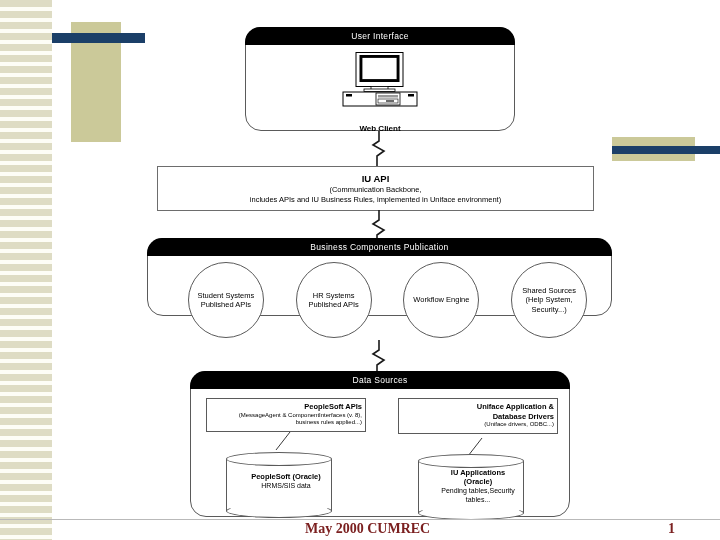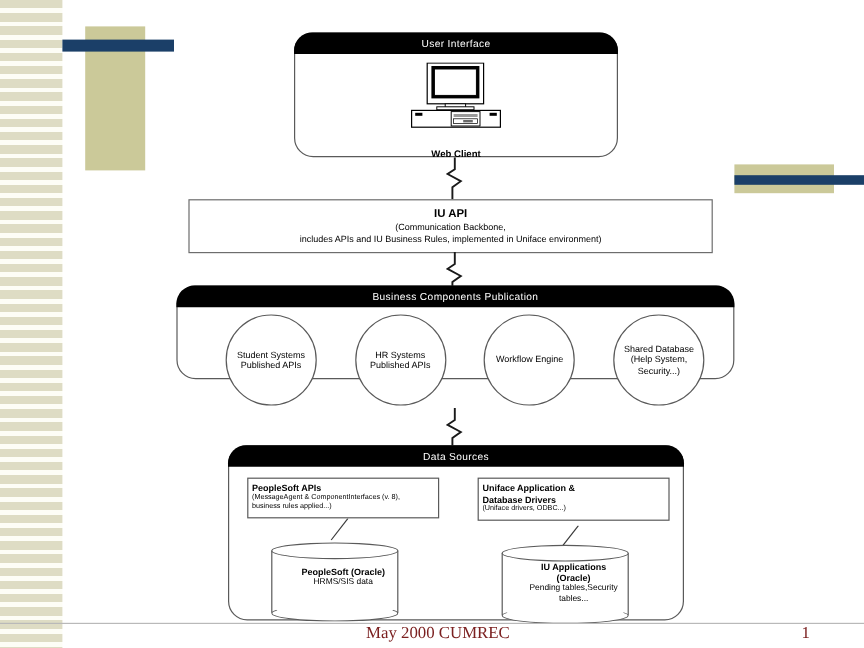--- a/index.html
+++ b/index.html
@@ -186,21 +186,21 @@
     width: 160px;
   }
   .ds-col-left  { left: 15px; }
   .ds-col-right { left: 207px; }
 
   .api-box {
     border: 1px solid #5a5a5a;
     background: #ffffff;
     box-sizing: border-box;
     padding: 3px 3px 4px 3px;
-    text-align: left;
+    text-align: right;
   }
   .api-box .t {
     font-size: 7.5px;
     font-weight: bold;
     color: #000;
     line-height: 9.5px;
   }
   .api-box .s {
     font-size: 6px;
     color: #000;
@@ -263,20 +263,21 @@
     width: 720px;
     height: 1px;
     background: #b9b9b9;
   }
   .footer-text {
     position: absolute;
     top: 521px;
     font-family: "Liberation Serif", serif;
     font-size: 14px;
     color: #7b2020;
+    font-weight: bold;
   }
   #footer-date { left: 305px; }
   #footer-page { left: 668px; }
 </style>
 </head>
 <body>
 
 <div id="slide">
 
   <div class="stripes"></div>
@@ -338,21 +339,21 @@
           <div>Published APIs</div>
         </div>
       </div>
       <div class="comp-circle">
         <div>
           <div>Workflow Engine</div>
         </div>
       </div>
       <div class="comp-circle">
         <div>
-          <div>Shared Database</div>
+          <div>Shared Sources</div>
           <div>(Help System,</div>
           <div>Security...)</div>
         </div>
       </div>
     </div>
   </div>
 
   <svg class="zig" style="left:368px; top:340px;" viewBox="0 0 22 36">
     <path d="M11 0 L11 10 L5 14 L16 20 L9 25 L9 36" fill="none" stroke="#1a1a1a" stroke-width="1.6"></path>
   </svg>

